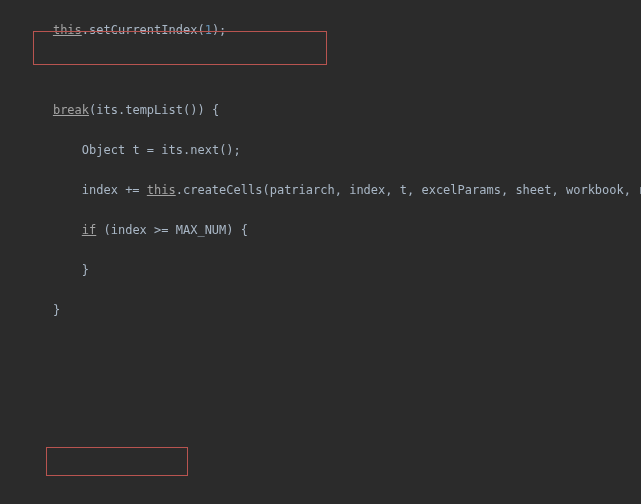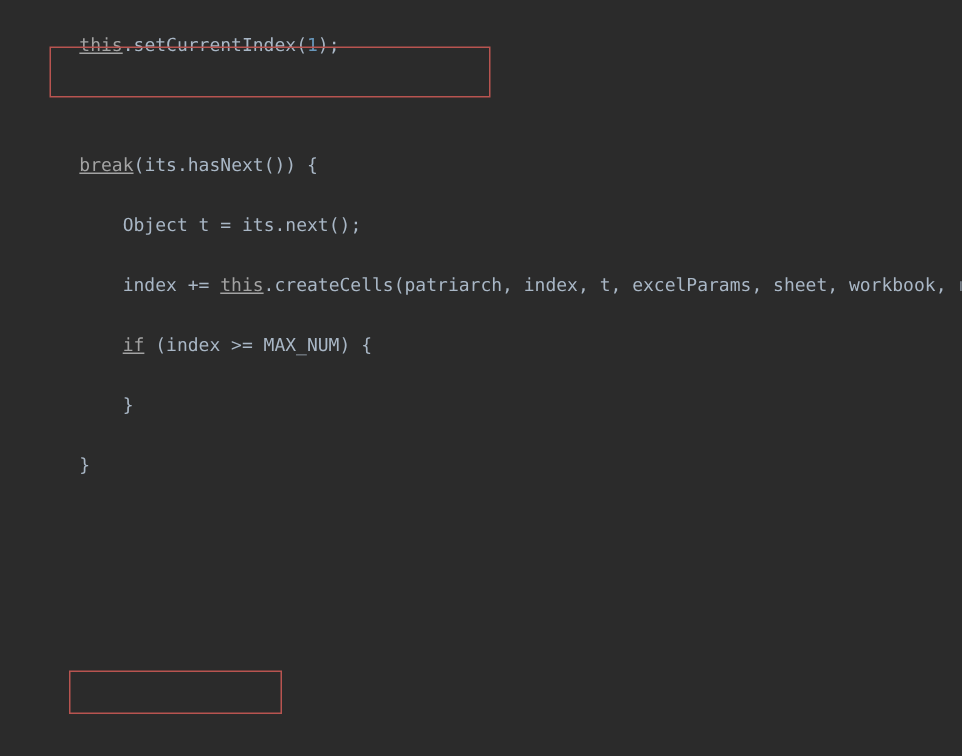--- a/index.html
+++ b/index.html
@@ -54,21 +54,21 @@
       height: 27px;
       pointer-events: none;
     }
   </style>
 </head>
 <body>
 
 <div class="code-container">
 <div class="line">    <span class="kw">this</span>.<span>setCurrentIndex</span>(<span class="num">1</span>);</div>
 <div class="line"></div>
-<div class="line">    <span class="kw">break</span>(<span>its</span>.<span>hasNext</span>()) {</div>
+<div class="line">    <span class="kw">break</span>(<span>its</span>.<span>tempList</span>()) {</div>
 <div class="line">        <span>Object</span> <span>t</span> = <span>its</span>.<span>next</span>();</div>
 <div class="line">        <span>index</span> += <span class="kw">this</span>.<span>createCells</span>(<span>patriarch</span>, <span>index</span>, <span>t</span>, <span>excelParams</span>, <span>sheet</span>, <span>workbook</span>, <span>rowH</span></div>
 <div class="line">        <span class="kw">if</span> (<span>index</span> &gt;= <span>MAX_NUM</span>) {</div>
 <div class="line">        }</div>
 <div class="line">    }</div>
 <div class="line"></div>
 
 
 
 

